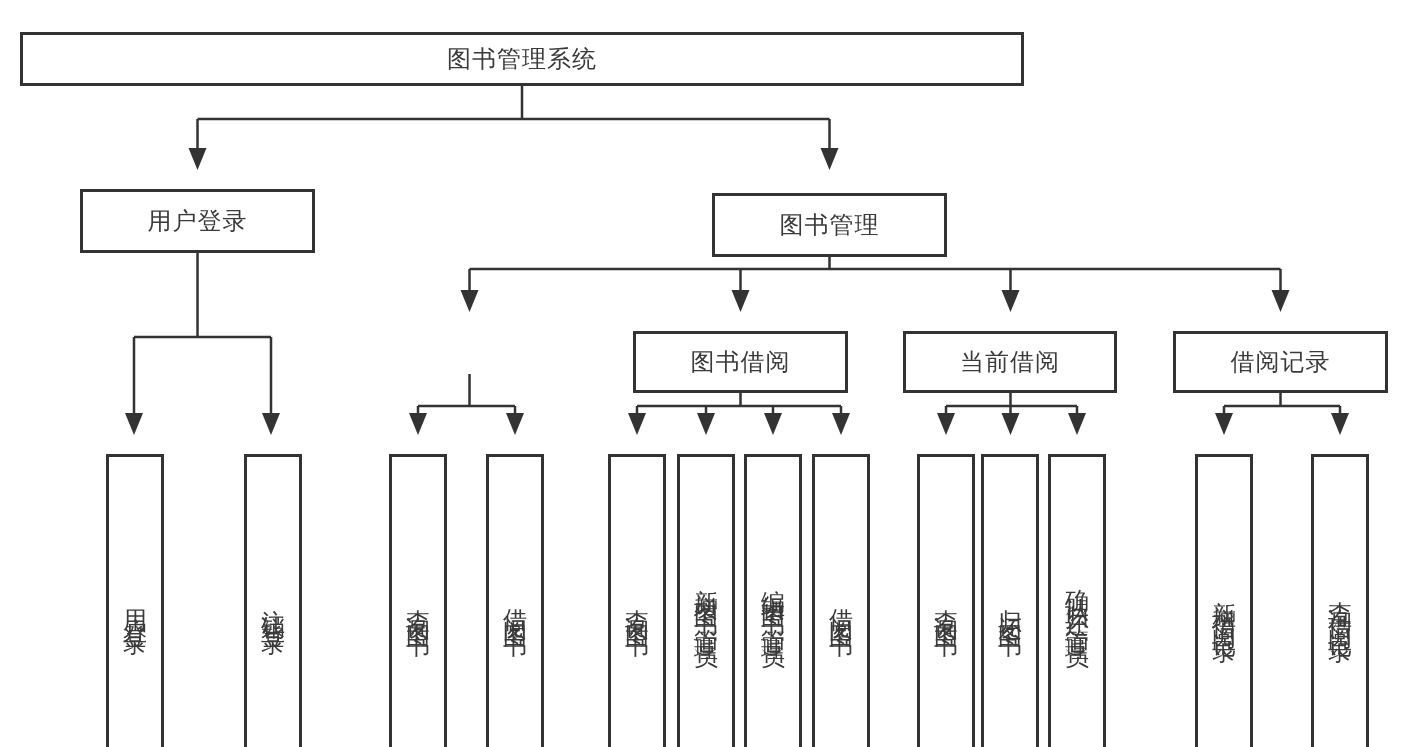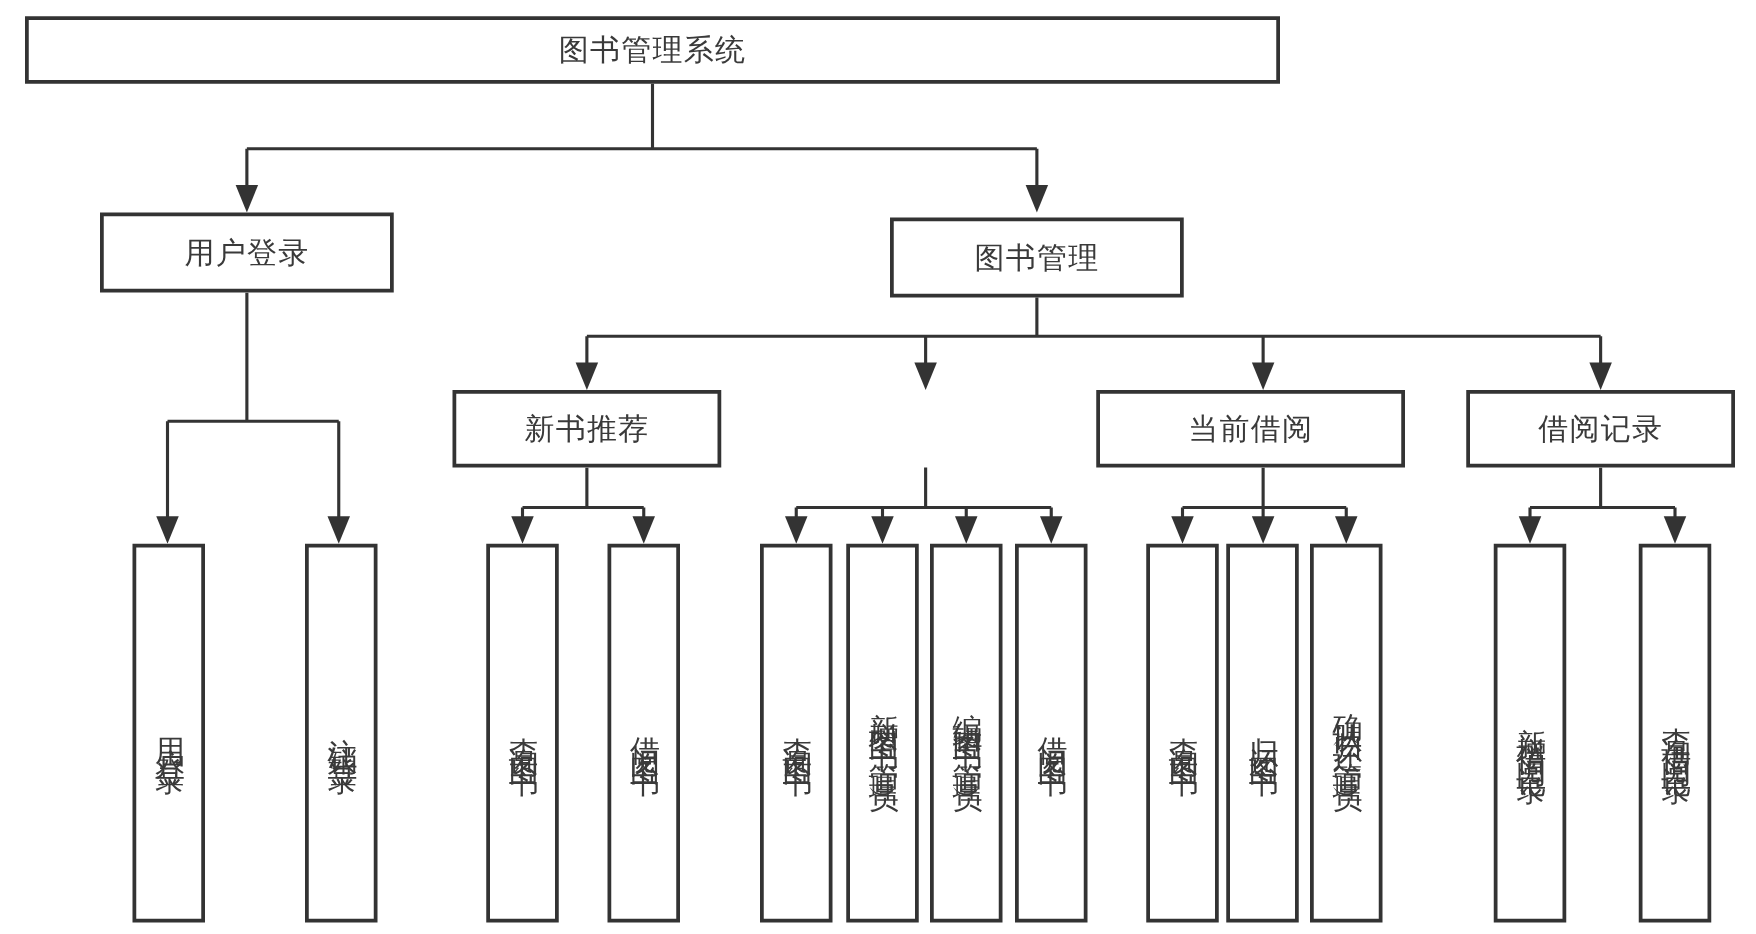--- a/index.html
+++ b/index.html
@@ -22,20 +22,21 @@
   }
   .connectors path{stroke:var(--line);stroke-width:2.5;fill:none;}
   .connectors polygon{fill:var(--line);stroke:none;}
   .node{
     position:absolute;
     box-sizing:border-box;
     border:3px solid var(--border);
     background:#ffffff;
     display:flex;align-items:center;justify-content:center;
     color:var(--text);
+    margin-top:19px;
   }
   .hlabel{
     font-size:24px;
     letter-spacing:1px;
     white-space:nowrap;
   }
   .vlabel{
     writing-mode:vertical-rl;
     text-orientation:mixed;
     font-size:24px;
@@ -113,24 +114,24 @@
     <span class="hlabel">图书管理系统</span>
   </div>
 
   <div class="node" style="left:80px;top:170px;width:235px;height:64px">
     <span class="hlabel">用户登录</span>
   </div>
   <div class="node" style="left:712px;top:174px;width:235px;height:64px">
     <span class="hlabel">图书管理</span>
   </div>
 
-  <div class="node" style="left:362px;top:312px;width:215px;height:62px">
-    <span class="hlabel">新书推荐</span>
+  <div class="node" style="left:633px;top:312px;width:215px;height:62px">
+    <span class="hlabel">图书借阅</span>
   </div>
-  <div class="node" style="left:877px;top:312px;width:247px;height:62px">
+  <div class="node" style="left:903px;top:312px;width:214px;height:62px">
     <span class="hlabel">当前借阅</span>
   </div>
   <div class="node" style="left:1173px;top:312px;width:215px;height:62px">
     <span class="hlabel">借阅记录</span>
   </div>
 
   <div class="node" style="left:106px;top:435px;width:58px;height:303px">
     <span class="vlabel">用户登录</span>
   </div>
   <div class="node" style="left:244px;top:435px;width:58px;height:303px">

